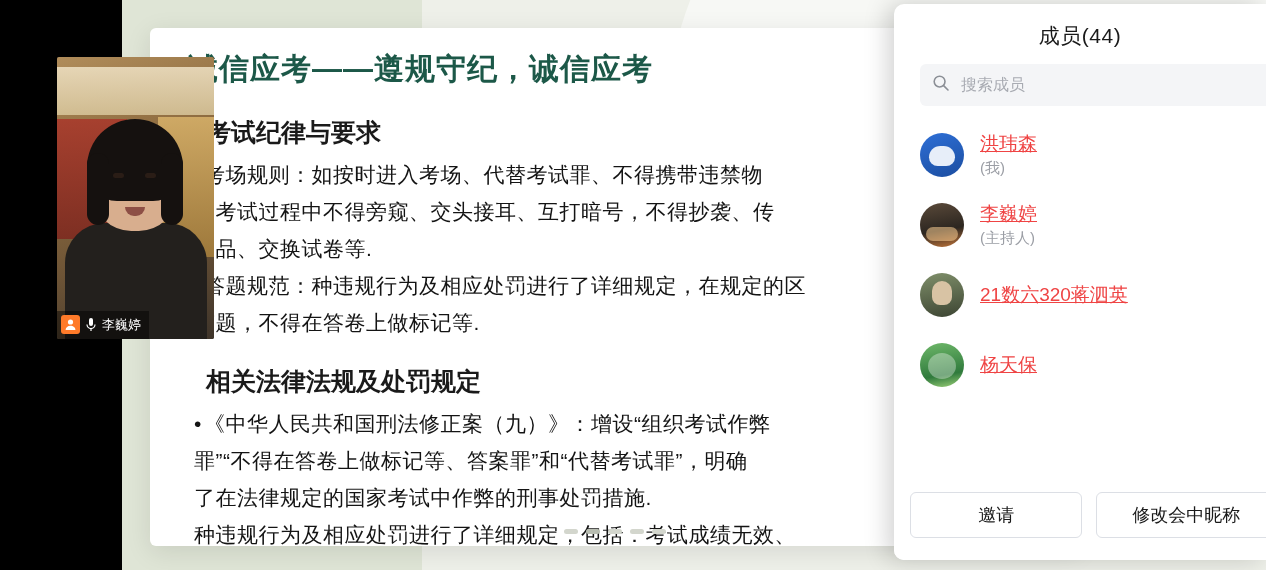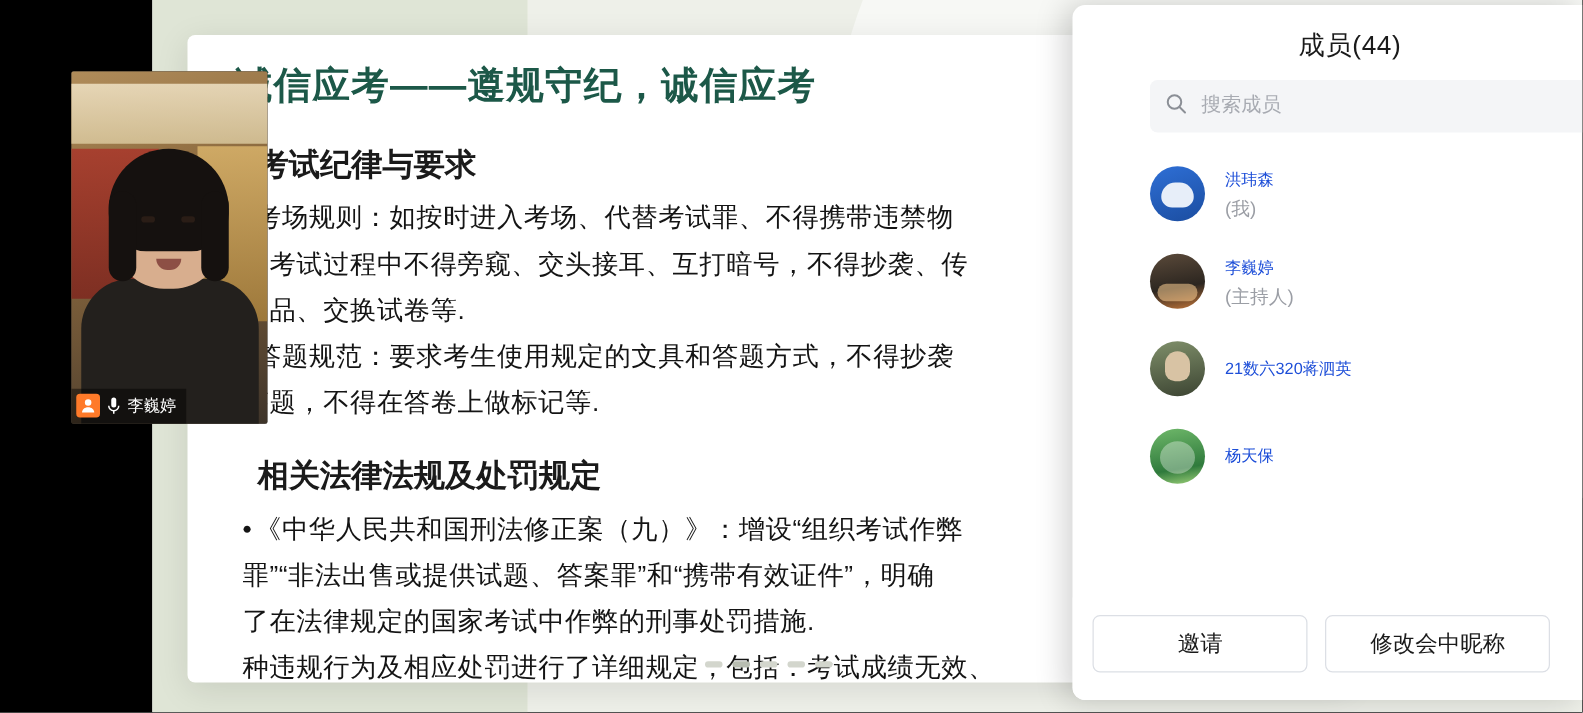--- a/index.html
+++ b/index.html
@@ -236,21 +236,20 @@
   
   .panel {
     position: absolute;
     right: 0; top: 4px;
     width: 372px;
     height: 556px;
     background: #ffffff;
     border-radius: 10px 0 0 10px;
     box-shadow: -6px 0 24px rgba(0,0,0,0.18);
     overflow: hidden;
-    padding-left: 36px;
   }
   .panel-title {
     text-align: center;
     font-size: 21px;
     color: #1a1a1a;
     font-weight: normal;
     padding: 18px 0 14px 0;
     letter-spacing: 0.5px;
   }
   .panel-search {
@@ -320,23 +319,24 @@
   .av-4 { background: linear-gradient(170deg,#6fb86a 0%,#2f7a3c 70%,#9fd27a 100%); }
   .av-4:after {
     content:"";
     position:absolute; left:8px; top:10px;
     width:28px; height:26px;
     border-radius: 50%;
     background: rgba(255,255,255,.35);
   }
   .member-texts { display: flex; flex-direction: column; justify-content: center; }
   .member-name {
-    font-size: 13px;
-    color: #1d4ed8;
+    font-size: 19px;
+    color: #ef4444;
     line-height: 26px;
+    text-decoration: underline;
   }
   .member-sub {
     font-size: 15px;
     color: #9b9ea5;
     line-height: 22px;
   }
 
   .panel-actions {
     position: absolute;
     left: 0; bottom: 0;
@@ -379,30 +379,30 @@
 
       <h2>考试纪律与要求</h2>
 
       <div class="bullet">
         <span class="dot">•</span><span>考场规则：如按时进入考场、代替考试罪、不得携带违禁物</span>
       </div>
       <div class="cont">；考试过程中不得旁窥、交头接耳、互打暗号，不得抄袭、传</div>
       <div class="cont">物品、交换试卷等.</div>
 
       <div class="bullet">
-        <span class="dot">•</span><span>答题规范：要求考生使用规定的文具和答题方式，不得抄袭</span>
+        <span class="dot">•</span><span>答题规范：种违规行为及相应处罚进行了详细规定，在规定的区</span>
       </div>
       <div class="cont">答题，不得在答卷上做标记等.</div>
 
       <h2>相关法律法规及处罚规定</h2>
 
       <div class="bullet">
         <span class="dot">•</span><span>《中华人民共和国刑法修正案（九）》：增设“组织考试作弊</span>
       </div>
-      <div class="cont">罪”“非法出售或提供试题、答案罪”和“携带有效证件”，明确</div>
+      <div class="cont">罪”“不得在答卷上做标记等、答案罪”和“代替考试罪”，明确</div>
       <div class="cont">了在法律规定的国家考试中作弊的刑事处罚措施.</div>
 
       <div class="cont">种违规行为及相应处罚进行了详细规定，包括：考试成绩无效、</div>
 
       <div class="slide-dots">
         <i></i>
         <i class="on"></i>
         <i></i>
         <i></i>
         <i></i>

